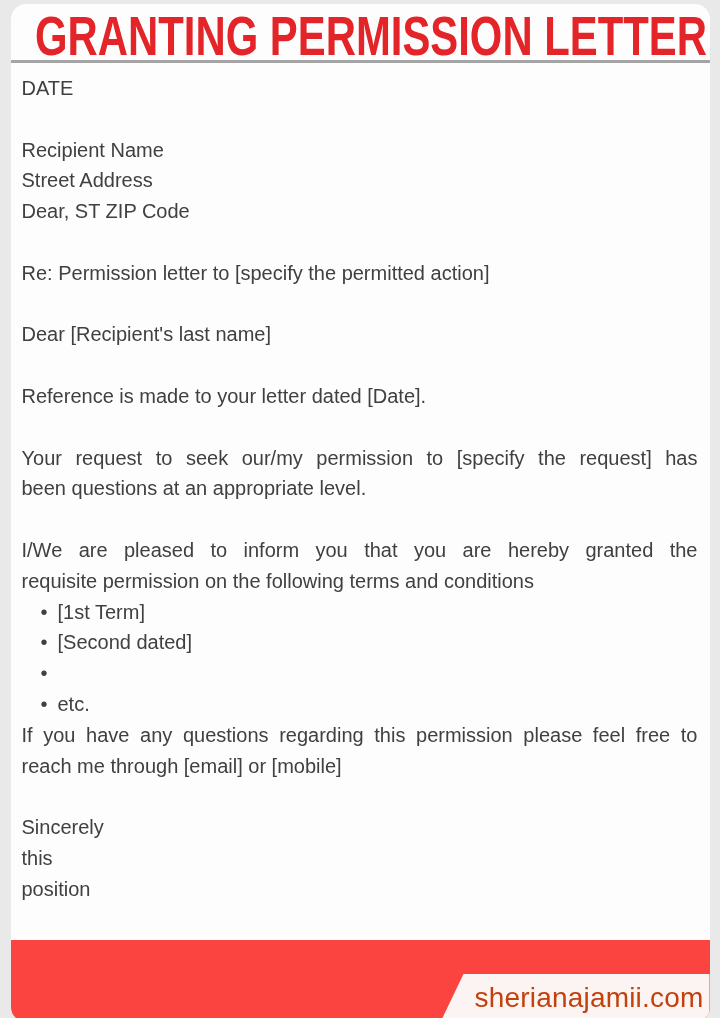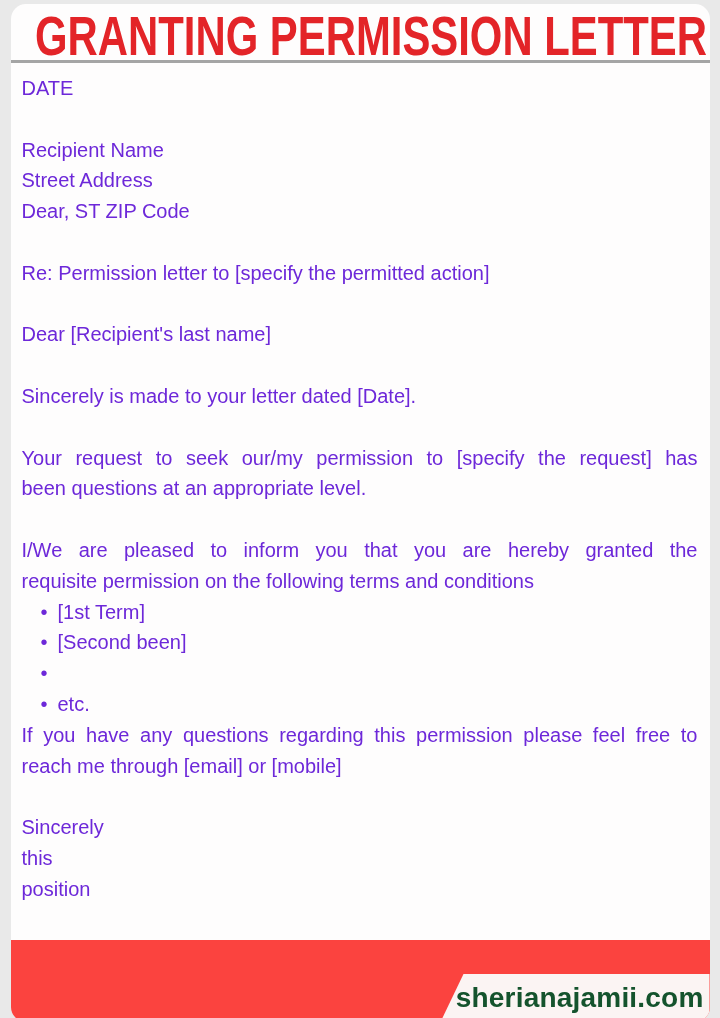--- a/index.html
+++ b/index.html
@@ -25,21 +25,21 @@
   .divider {
     width: 720px;
     height: 3px;
     background: #a5a5a5;
   }
   
   .letter-body {
     padding: 10px 12px 0 11px;
     font-size: 20px;
     line-height: 30.8px;
-    color: #6d28d9;
+    color: #404040;
   }
   .bline { min-height: 30.8px; }
   .gap { height: 30.8px; }
   .jline { text-align: justify; text-align-last: justify; }
   .bullet-item { display: flex; padding-left: 19px; min-height: 30.8px; }
   .bullet-dot { width: 17px; flex: none; }
   
   .footer-band {
     position: absolute;
     left: 0; right: 0;
@@ -52,22 +52,22 @@
     top: 34px; bottom: 0;
     background: #fbf4f3;
     clip-path: polygon(23px 0, 100% 0, 100% 100%, 0 100%);
     display: flex;
     align-items: center;
     justify-content: flex-end;
     padding-right: 6px;
   }
   .site-name {
     font-size: 28px;
-    font-weight: bold;
-    color: #14532d;
+    font-weight: normal;
+    color: #c2410c;
     letter-spacing: 0.2px;
   }
 </style>
 </head>
 <body>
 
 <div class="page">
 
   <header>
     <svg class="title-svg" viewBox="0 0 720 56">
@@ -80,34 +80,34 @@
       <div class="bline">DATE</div>
       <div class="gap"></div>
       <div class="bline">Recipient Name</div>
       <div class="bline">Street Address</div>
       <div class="bline">Dear, ST ZIP Code</div>
       <div class="gap"></div>
       <div class="bline">Re: Permission letter to [specify the permitted action]</div>
       <div class="gap"></div>
       <div class="bline">Dear [Recipient's last name]</div>
       <div class="gap"></div>
-      <div class="bline">Sincerely is made to your letter dated [Date].</div>
+      <div class="bline">Reference is made to your letter dated [Date].</div>
       <div class="gap"></div>
       <div class="bline jline">Your request to seek our/my permission to [specify the request] has</div>
       <div class="bline">been questions at an appropriate level.</div>
       <div class="gap"></div>
       <div class="bline jline">I/We are pleased to inform you that you are hereby granted the</div>
       <div class="bline">requisite permission on the following terms and conditions</div>
       <div class="bullet-item">
         <span class="bullet-dot">•</span>
         <span>[1st Term]</span>
       </div>
       <div class="bullet-item">
         <span class="bullet-dot">•</span>
-        <span>[Second been]</span>
+        <span>[Second dated]</span>
       </div>
       <div class="bullet-item">
         <span class="bullet-dot">•</span>
       </div>
       <div class="bullet-item">
         <span class="bullet-dot">•</span>
         <span>etc.</span>
       </div>
       <div class="bline jline">If you have any questions regarding this permission please feel free to</div>
       <div class="bline">reach me through [email] or [mobile]</div>

